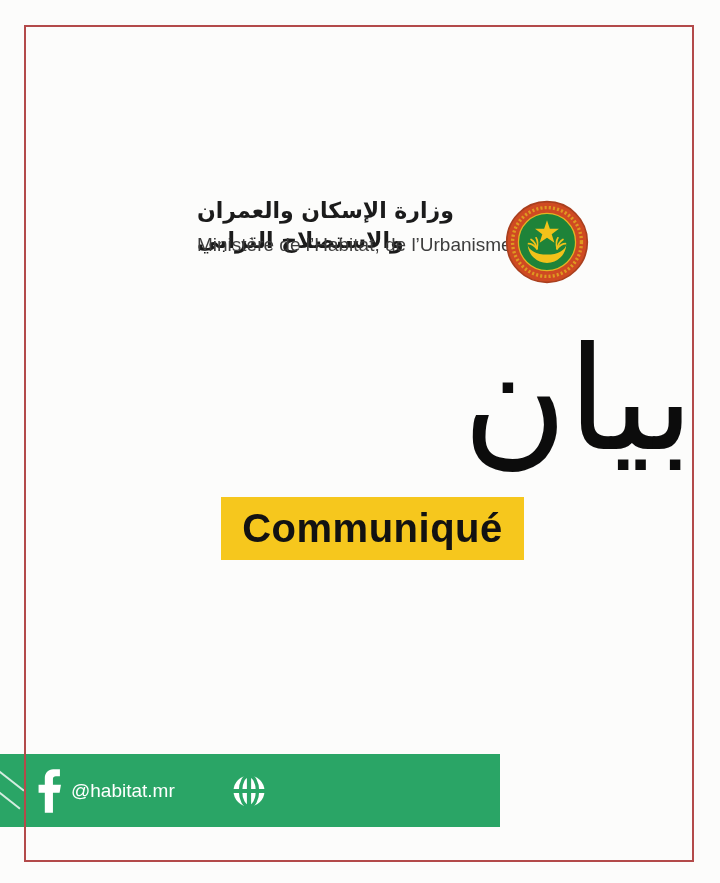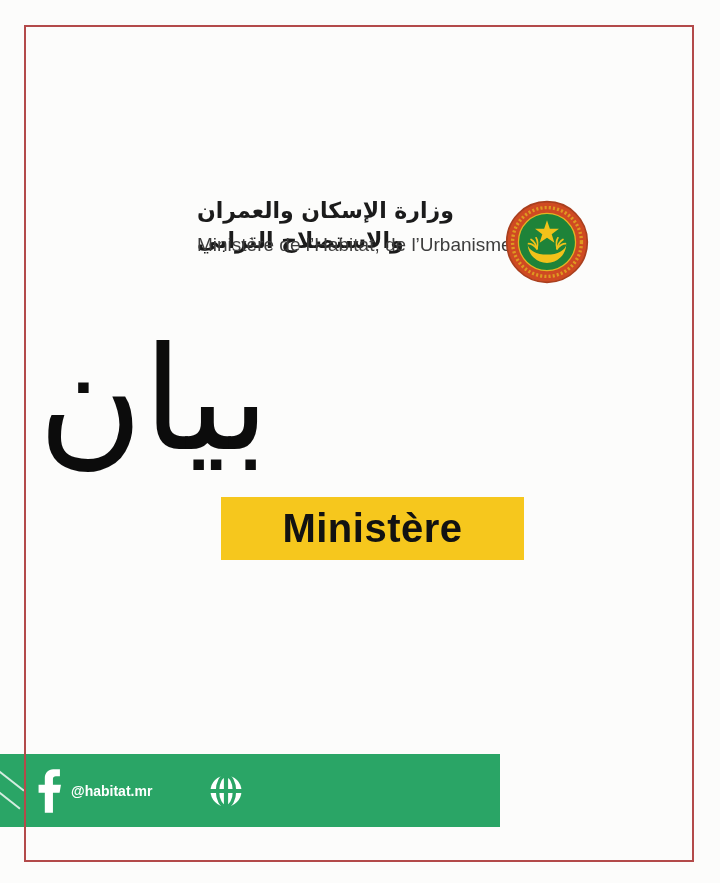--- a/index.html
+++ b/index.html
@@ -54,22 +54,22 @@
   }
   .logo {
     position: absolute;
     left: 505px; top: 200px;
     width: 84px; height: 84px;
     z-index: 2;
   }
   
   .bayan {
     position: absolute;
-    left: 38px; top: 287px; width: 644px;
-    text-align: left;
+    left: 50px; top: 287px; width: 644px;
+    text-align: right;
     font-family: "DejaVu Sans", sans-serif;
     font-size: 143px;
     line-height: 225px;
     color: #0c0c0c;
     z-index: 2;
   }
   
   .communique {
     position: absolute;
     left: 221px; top: 497px;
@@ -97,22 +97,22 @@
     height: 2px; width: 38px;
     background: rgba(255,255,255,0.8);
     transform: rotate(38deg);
   }
   .slash.s1 { left: -10px; top: 24px; }
   .slash.s2 { left: -14px; top: 42px; }
   .fb-icon { margin-left: 37px; width: 25px; height: 46px; flex: none; }
   .fb-handle {
     margin-left: 9px;
     color: #ffffff;
-    font-size: 14px;
-    font-weight: 700;
+    font-size: 19px;
+    font-weight: 400;
   }
   .globe-icon { margin-left: 56px; width: 36px; height: 36px; flex: none; }
   .site-url {
     margin-left: 11px;
     color: #ffffff;
     font-size: 18px;
     font-weight: 600;
   }
 </style>
 </head>
@@ -148,21 +148,21 @@
         <path d="M62 58 q5 -6 10 -6"></path>
         <path d="M62 58 q2 -8 7 -11"></path>
         <path d="M62 58 q-2 -8 1 -13"></path>
       </g>
     </svg>
   </div>
 
   <div class="bayan">بيان</div>
 
   <div class="communique">
-    <span>Ministère</span>
+    <span>Communiqué</span>
   </div>
 
   <div class="footer-bar">
     <div class="slash s1"></div>
     <div class="slash s2"></div>
 
     <svg class="fb-icon" viewBox="0 0 24 44" aria-hidden="true">
       <path fill="#ffffff" d="M22 1 h-6.5 C10.9 1 7.5 4.6 7.5 9.3 V16 H1.5 v7.6 h6 V43 h7.8 V23.6 h6.4 L23 16 h-7.7 V10.4 c0-1.6 1.2-2.6 2.8-2.6 H22 Z"></path>
     </svg>
     <span class="fb-handle">@habitat.mr</span>

